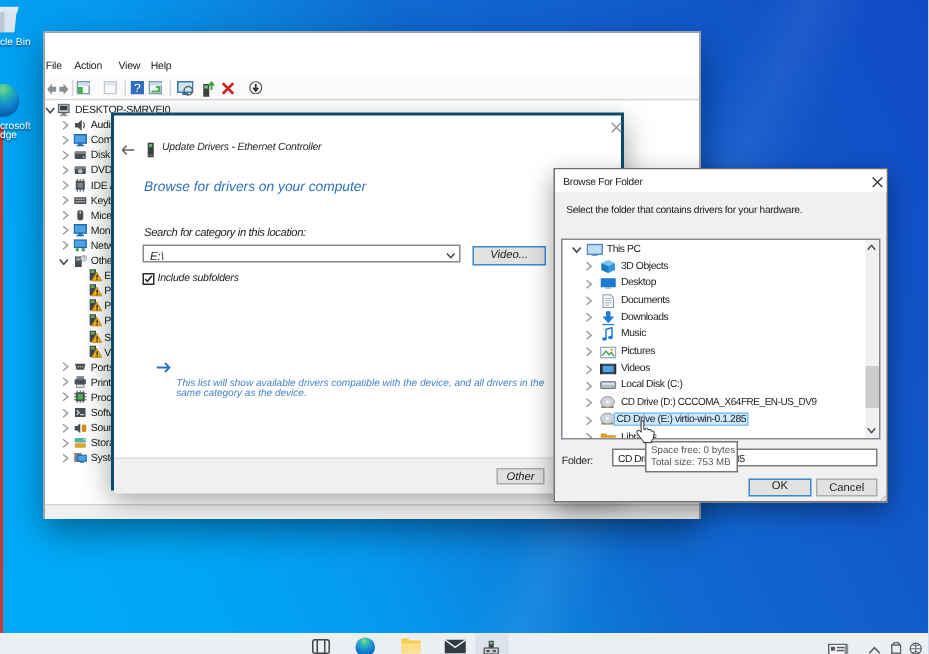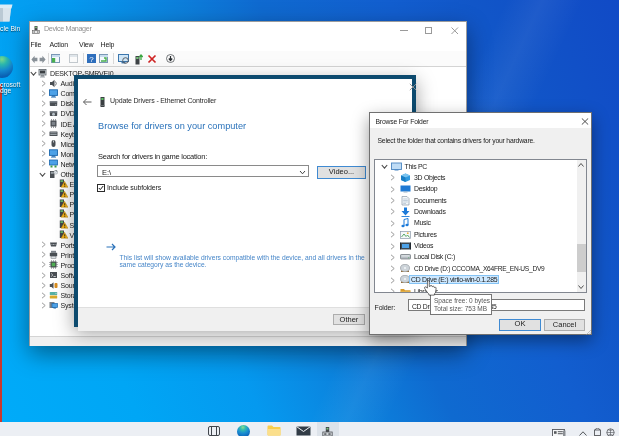--- a/index.html
+++ b/index.html
@@ -32,22 +32,23 @@
   .tb-sep { position:absolute; top:2px; width:1px; height:11px; background:#d9d9d9; }
   .dm-status { left:0; top:314px; width:100%; height:10px; background:#f0f0f0; border-top:1px solid #d4d4d4; }
 
   
   .tree { left:0; top:45px; width:100%; height:269px; background:#fff; overflow:hidden; font-size:7px; letter-spacing:-0.18px; color:#1b1b1b; }
   .trow { position:absolute; height:10px; line-height:10px; white-space:nowrap; }
 
   
   .upd {
     left:74px; top:74.5px; width:342px; height:252.5px;
-    background:#fff; border:4px solid #0c4a6e;
+    background:#fff; border:2px solid #0c4a6e;
     box-shadow: 0 6px 18px rgba(0,0,0,0.38);
+    font-style: italic;
   }
   .upd-footer { left:0; top:228px; width:100%; height:24.5px; background:#f0f0f0; border-top:1px solid #dfdfdf; }
   .btn {
     position:absolute; background:#e1e1e1; border:1px solid #adadad;
     font-size:7.5px; color:#1b1b1b; text-align:center;
     font-family:"Liberation Sans", sans-serif;
   }
   .btn-focus { border:1.5px solid #3f8ad2; }
 
   
@@ -82,35 +83,20 @@
     <polygon points="1.5,2.5 21.5,2.5 20.5,6.5 2.5,6.5" fill="#e8f0f5" opacity="0.95"></polygon>
     <polygon points="3,6 12,6 12,19.5 4.5,19.5" fill="#b9c7d1" opacity="0.85"></polygon>
     <polygon points="12,6 20,6 18.5,19.5 12,19.5" fill="#dce5ec" opacity="0.9"></polygon>
   </svg>
 </div>
 <div class="abs dlabel" style="left:0px; top:24.5px; white-space:nowrap; font-size:6.8px;">cle Bin</div>
 <div class="abs" style="left:-9px; top:56px; width:22px; height:22px; border-radius:50%; background:radial-gradient(circle at 50% 15%, #7bd98a 0%, #2cb8ad 24%, #1488cf 52%, #0b62b5 78%, #0a58a9 100%);"></div>
 <div class="abs dlabel" style="left:0px; top:82px; line-height:6.3px; white-space:nowrap; font-size:6.8px;">crosoft<br>dge</div>
 
 <div class="abs dm">
-  <div class="abs dm-title">
-    <svg class="abs" style="left:2px; top:4px;" width="8" height="8" viewBox="0 0 8 8">
-      <rect x="2.5" y="0" width="3" height="4.5" fill="#4a4a4a"></rect>
-      <rect x="3.2" y="0.7" width="1.6" height="1.4" fill="#7fce7f"></rect>
-      <rect x="0.5" y="4.5" width="7" height="3" fill="#e8e8e8" stroke="#5a5a5a" stroke-width="0.6"></rect>
-      <rect x="1.5" y="5.5" width="1.5" height="1" fill="#5a5a5a"></rect>
-      <rect x="5" y="5.5" width="1.5" height="1" fill="#5a5a5a"></rect>
-    </svg>
-    <span class="abs dm-title-text">Device Manager</span>
-    <div class="abs" style="left:370px; top:7.5px; width:8px; height:1px; background:#9a9a9a;"></div>
-    <div class="abs" style="left:395px; top:5px; width:6.5px; height:6.5px; border:1px solid #9a9a9a;"></div>
-    <svg class="abs" style="left:421px; top:5px;" width="8" height="8" viewBox="0 0 8 8">
-      <path d="M0.5 0.5 L7 7 M7 0.5 L0.5 7" stroke="#9a9a9a" stroke-width="1"></path>
-    </svg>
-  </div>
   <div class="abs dm-menu">
     <span style="left:0.5px;">File</span>
     <span style="left:19.5px;">Action</span>
     <span style="left:49px;">View</span>
     <span style="left:70.5px;">Help</span>
   </div>
   <div class="abs dm-toolbar">
     <svg class="abs" style="left:1px; top:3.5px;" width="15" height="9" viewBox="0 0 15 9">
       <path d="M3.6 0.8 L3.6 8.2 L0.4 4.5 Z M3.4 2.8 L6.4 2.8 L6.4 6.2 L3.4 6.2 Z" fill="#889097"></path>
       <path d="M11.4 0.8 L11.4 8.2 L14.6 4.5 Z M11.6 2.8 L8.6 2.8 L8.6 6.2 L11.6 6.2 Z" fill="#889097"></path>
@@ -424,21 +410,21 @@
   <svg class="abs" style="left:5px; top:19.5px;" width="9" height="8" viewBox="0 0 9 8">
     <path d="M0.5 4 L8.5 4 M0.5 4 L3.5 1 M0.5 4 L3.5 7" stroke="#5f5f5f" stroke-width="1" fill="none"></path>
   </svg>
   <svg class="abs" style="left:22px; top:18.5px;" width="5" height="10" viewBox="0 0 5 10">
     <rect x="0.5" y="0" width="4" height="10" fill="#3a3f42"></rect>
     <rect x="1.3" y="1" width="2.2" height="2" fill="#59c05e"></rect>
     <rect x="0.5" y="8" width="4" height="1" fill="#6a6f72"></rect>
   </svg>
   <div class="abs" style="left:32px; top:18.5px; font-size:7px; letter-spacing:-0.15px; color:#2b2b2b;">Update Drivers - Ethernet Controller</div>
   <div class="abs" style="left:20px; top:42.5px; font-size:9.2px; letter-spacing:0px; color:#2a72ba;">Browse for drivers on your computer</div>
-  <div class="abs" style="left:20px; top:73px; font-size:7.5px; letter-spacing:-0.25px; color:#1b1b1b;">Search for drivers in game location:</div>
+  <div class="abs" style="left:20px; top:73px; font-size:7.5px; letter-spacing:-0.25px; color:#1b1b1b;">Search for category in this location:</div>
   <div class="abs" style="left:19px; top:86.5px; width:212px; height:12px; background:#fff; border:1px solid #8a8a8a;">
     <span class="abs" style="left:4px; top:2px; font-size:7.5px; color:#1b1b1b;">E:\</span>
     <svg class="abs" style="left:201px; top:4px;" width="7" height="5" viewBox="0 0 7 5">
       <path d="M1 1 L3.5 3.8 L6 1" stroke="#444" stroke-width="1" fill="none"></path>
     </svg>
   </div>
   <div class="btn btn-focus" style="left:239px; top:87.5px; width:49px; height:13px; line-height:9px;">Video...</div>
   <div class="abs" style="left:19px; top:105.5px; width:7.5px; height:7.5px; background:#fff; border:1px solid #2b2b2b;">
     <svg class="abs" style="left:0px; top:0px;" width="6" height="6" viewBox="0 0 6 6">
       <path d="M0.8 3 L2.3 4.6 L5.2 1" stroke="#1b1b1b" stroke-width="1" fill="none"></path>

